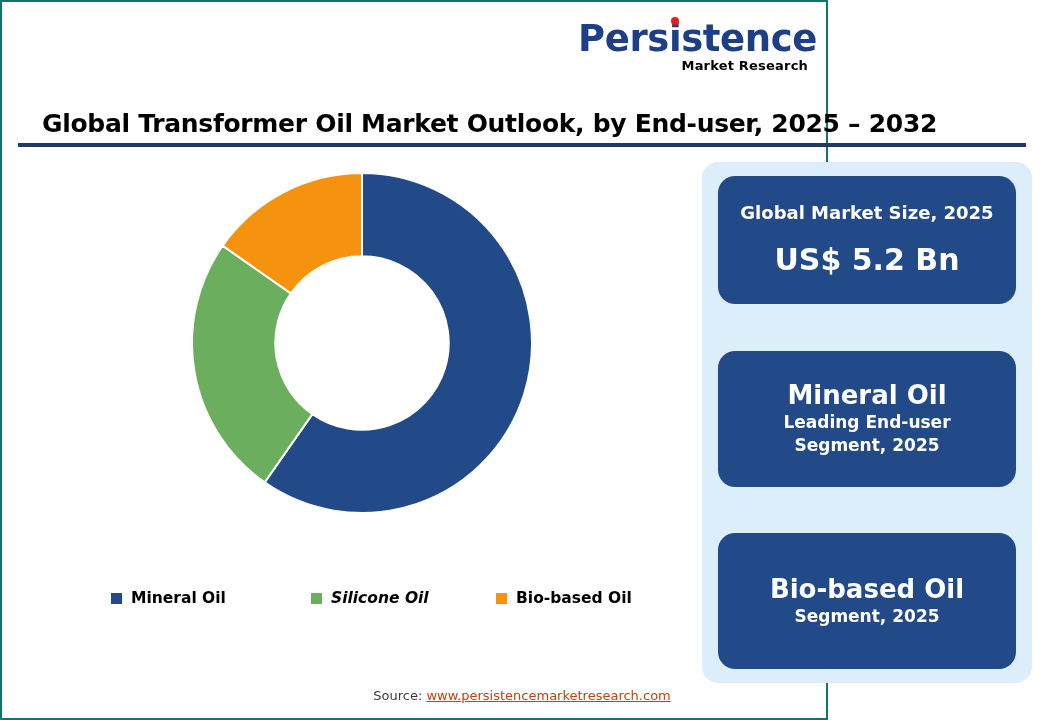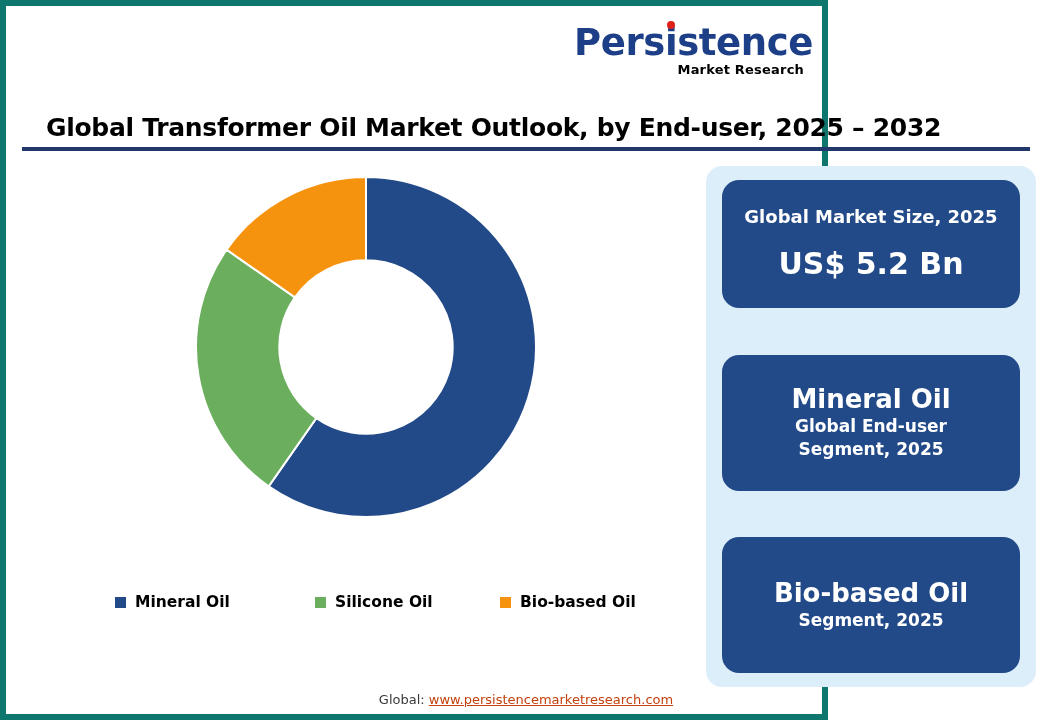--- a/index.html
+++ b/index.html
@@ -6,21 +6,21 @@
   html, body {
     width:1040px; height:720px;
     background:#ffffff;
     font-family:"Liberation Sans", sans-serif;
     overflow:hidden;
   }
   #canvas {
     position:relative;
     width:828px; height:720px;
     background:#ffffff;
-    border:6px solid #0f766e;
+    border:2px solid #0f766e;
   }
 
   
   #logo {
     position:absolute; right:18px; top:18px;
     width:230px; text-align:right;
   }
   #logo-primary {
     font-size:37px; font-weight:700; letter-spacing:-0.4px;
     color:#1d3f87; line-height:1.0;
@@ -154,47 +154,47 @@
           </g>
       </svg>
     </div>
   </div>
 
   <div id="legend">
       <div class="legend-item" style="position: absolute; left: 85px;">
         <span class="legend-swatch" style="background: rgb(35, 74, 136);"></span>
         <span class="legend-label">Mineral Oil</span>
       </div>
-      <div class="legend-item" style="position: absolute; left: 285px;">
+      <div class="legend-item" style="position: absolute; left: 285px; font-style: italic;">
         <span class="legend-swatch" style="background: rgb(107, 174, 94);"></span>
         <span class="legend-label">Silicone Oil</span>
       </div>
       <div class="legend-item" style="position: absolute; left: 470px;">
         <span class="legend-swatch" style="background: rgb(245, 147, 15);"></span>
         <span class="legend-label">Bio-based Oil</span>
       </div>
     </div>
 
   <div id="side-panel">
 
     <div class="stat-card" id="stat-card-0">
       <div class="stat-head">Global Market Size, 2025</div>
       <div class="stat-big">US$ 5.2 Bn</div>
     </div>
 
     <div class="stat-card" id="stat-card-1">
       <div class="stat-title">Mineral Oil</div>
-      <div class="stat-sub">Global End-user</div>
+      <div class="stat-sub">Leading End-user</div>
       <div class="stat-sub">Segment, 2025</div>
     </div>
 
     <div class="stat-card" id="stat-card-2">
       <div class="stat-title">Bio-based Oil</div>
       <div class="stat-sub">Segment, 2025</div>
     </div>
 
   </div>
 
   <div id="footer">
-    <span>Global: </span><a id="footer-link" href="#">www.persistencemarketresearch.com</a>
+    <span>Source: </span><a id="footer-link" href="#">www.persistencemarketresearch.com</a>
   </div>
 
 </div>
 
 </body></html>

